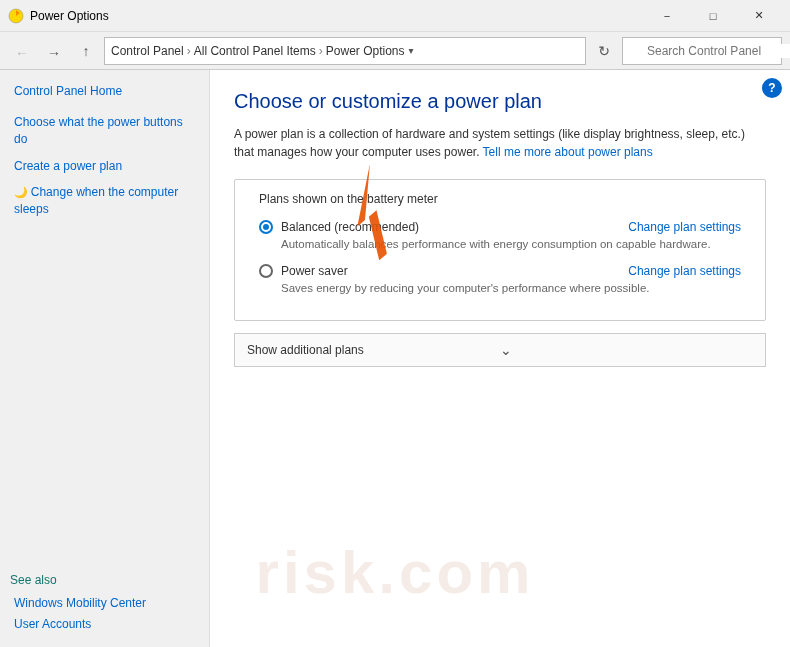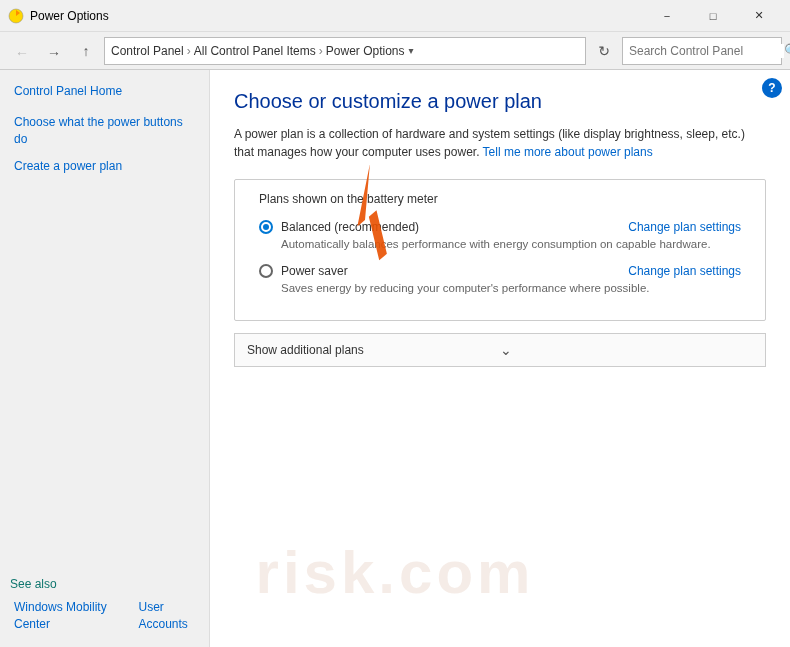--- a/index.html
+++ b/index.html
@@ -61,21 +61,21 @@
       width: 28px; height: 28px;
       display: flex; align-items: center; justify-content: center;
       cursor: pointer; border: none; background: transparent;
       color: #555; font-size: 14px; border-radius: 3px;
     }
     .search-box {
       width: 160px; height: 28px;
       border: 1px solid #bbb;
       background: white;
       display: flex; align-items: center;
-      padding: 0 6px;
+      padding: 0 24px;
       font-size: 12px;
     }
     .search-box input {
       border: none; outline: none; flex: 1; font-size: 12px; color: #888;
     }
     .search-icon { color: #555; font-size: 13px; }
 
     
     .main-container {
       display: flex;
@@ -270,25 +270,29 @@
 
   <div class="sidebar">
     <a class="sidebar-home">Control Panel Home</a>
     <div style="display:flex; flex-direction:column; gap:6px;">
       <a class="sidebar-link">
         <span>Choose what the power buttons do</span>
       </a>
       <a class="sidebar-link">
         <span>Create a power plan</span>
       </a>
+      <a class="sidebar-link">
+        <span style="color:#666; font-size:11px;">🌙 </span>
+        <span>Change when the computer sleeps</span>
+      </a>
     </div>
 
     <div class="sidebar-bottom">
       <div class="sidebar-section-title">See also</div>
-      <div style="display:flex; flex-direction:row; gap:20px;">
+      <div style="display:flex; flex-direction:column; gap:0;">
         <a class="sidebar-link">Windows Mobility Center</a>
         <a class="sidebar-link">User Accounts</a>
       </div>
     </div>
   </div>
 
   <div class="content" style="position:relative;">
     <div class="help-btn">?</div>
 
     <h1 class="page-title">Choose or customize a power plan</h1>

